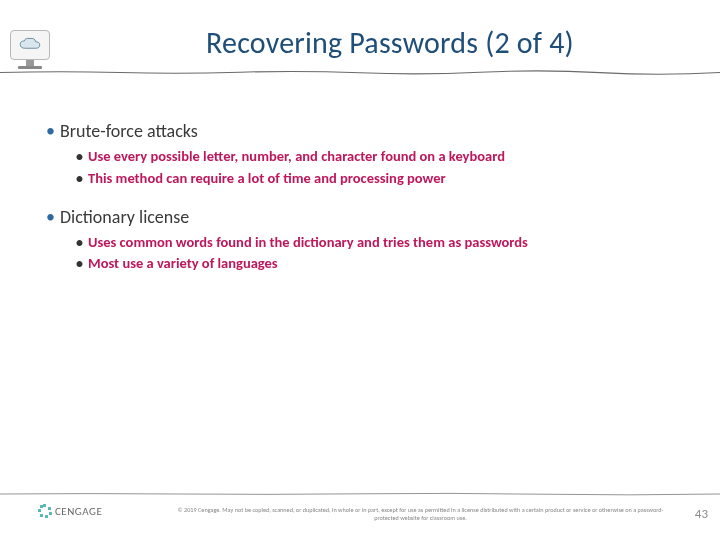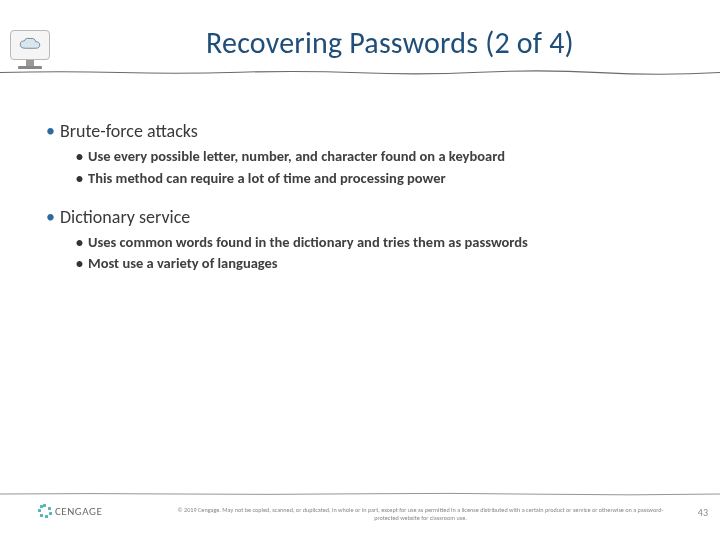--- a/index.html
+++ b/index.html
@@ -80,21 +80,21 @@
     left: 0;
     top: 0;
     font-size: 18px;
   }
   .sub-list {
     padding-left: 30px;
     margin-bottom: 14px;
   }
   .sub-bullet {
     font-size: 14.5px;
-    color: #404040;
+    color: #be185d;
     font-weight: 600;
     position: relative;
     padding-left: 12px;
     line-height: 1.5;
   }
   .sub-bullet::before {
     content: "•";
     position: absolute;
     left: 0;
     top: 0;
@@ -148,21 +148,21 @@
     top: 14px;
     font-size: 6.2px;
     color: #888;
     text-align: center;
     line-height: 1.3;
   }
   .pagenum {
     position: absolute;
     right: 12px;
     top: 14px;
-    font-size: 10px;
+    font-size: 13px;
     color: #8a8a8a;
   }
 </style>
 </head>
 <body>
 
 <div class="header-area">
   <div class="cloud-box">
     <svg viewBox="0 0 32 20">
       <path d="M10 14 Q4 14 4 9 Q4 5 9 5 Q10 1 16 2 Q22 1 23 6 Q28 6 28 10 Q28 14 23 14 Z" fill="#d9e6ee" stroke="#5a7a90" stroke-width="1"></path>
@@ -175,21 +175,21 @@
     <path d="M0 2.5 Q60 1 120 2.5 T240 2.2 T360 2.8 T480 2.3 T600 2.6 T720 2.5" stroke="#6a6a6a" stroke-width="1.1" fill="none"></path>
   </svg>
 </div>
 
 <div class="content">
   <div class="main-bullet">Brute-force attacks</div>
   <div class="sub-list">
     <div class="sub-bullet">Use every possible letter, number, and character found on a keyboard</div>
     <div class="sub-bullet">This method can require a lot of time and processing power</div>
   </div>
-  <div class="main-bullet">Dictionary service</div>
+  <div class="main-bullet">Dictionary license</div>
   <div class="sub-list">
     <div class="sub-bullet">Uses common words found in the dictionary and tries them as passwords</div>
     <div class="sub-bullet">Most use a variety of languages</div>
   </div>
 </div>
 
 <div class="footer">
   <svg class="footer-line" viewBox="0 0 720 4" preserveAspectRatio="none">
     <path d="M0 2 Q90 1.2 180 2 T360 1.8 T540 2.2 T720 2" stroke="#888" stroke-width="0.9" fill="none"></path>
   </svg>

